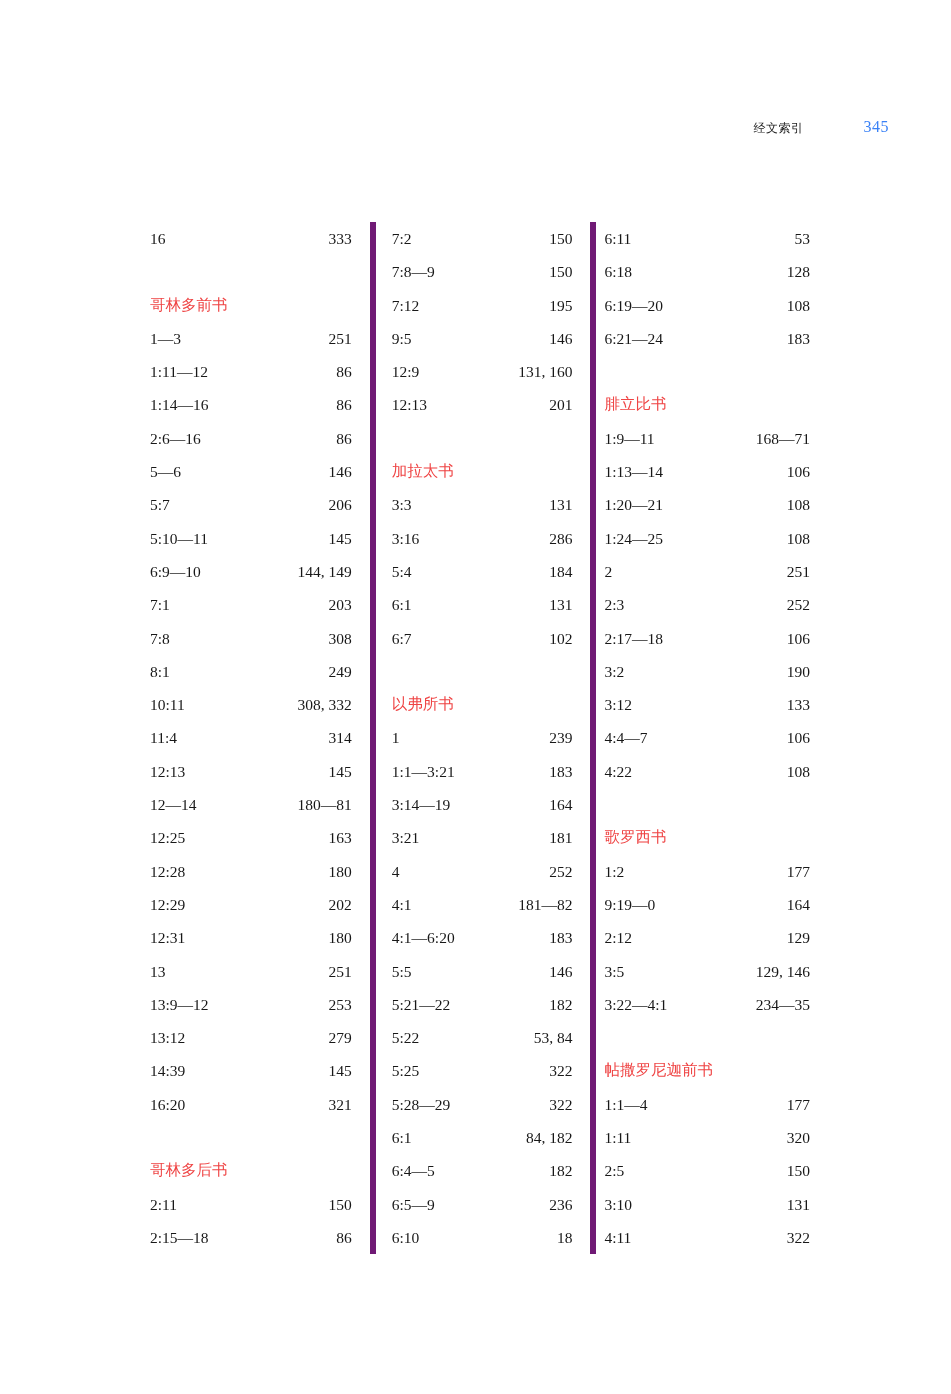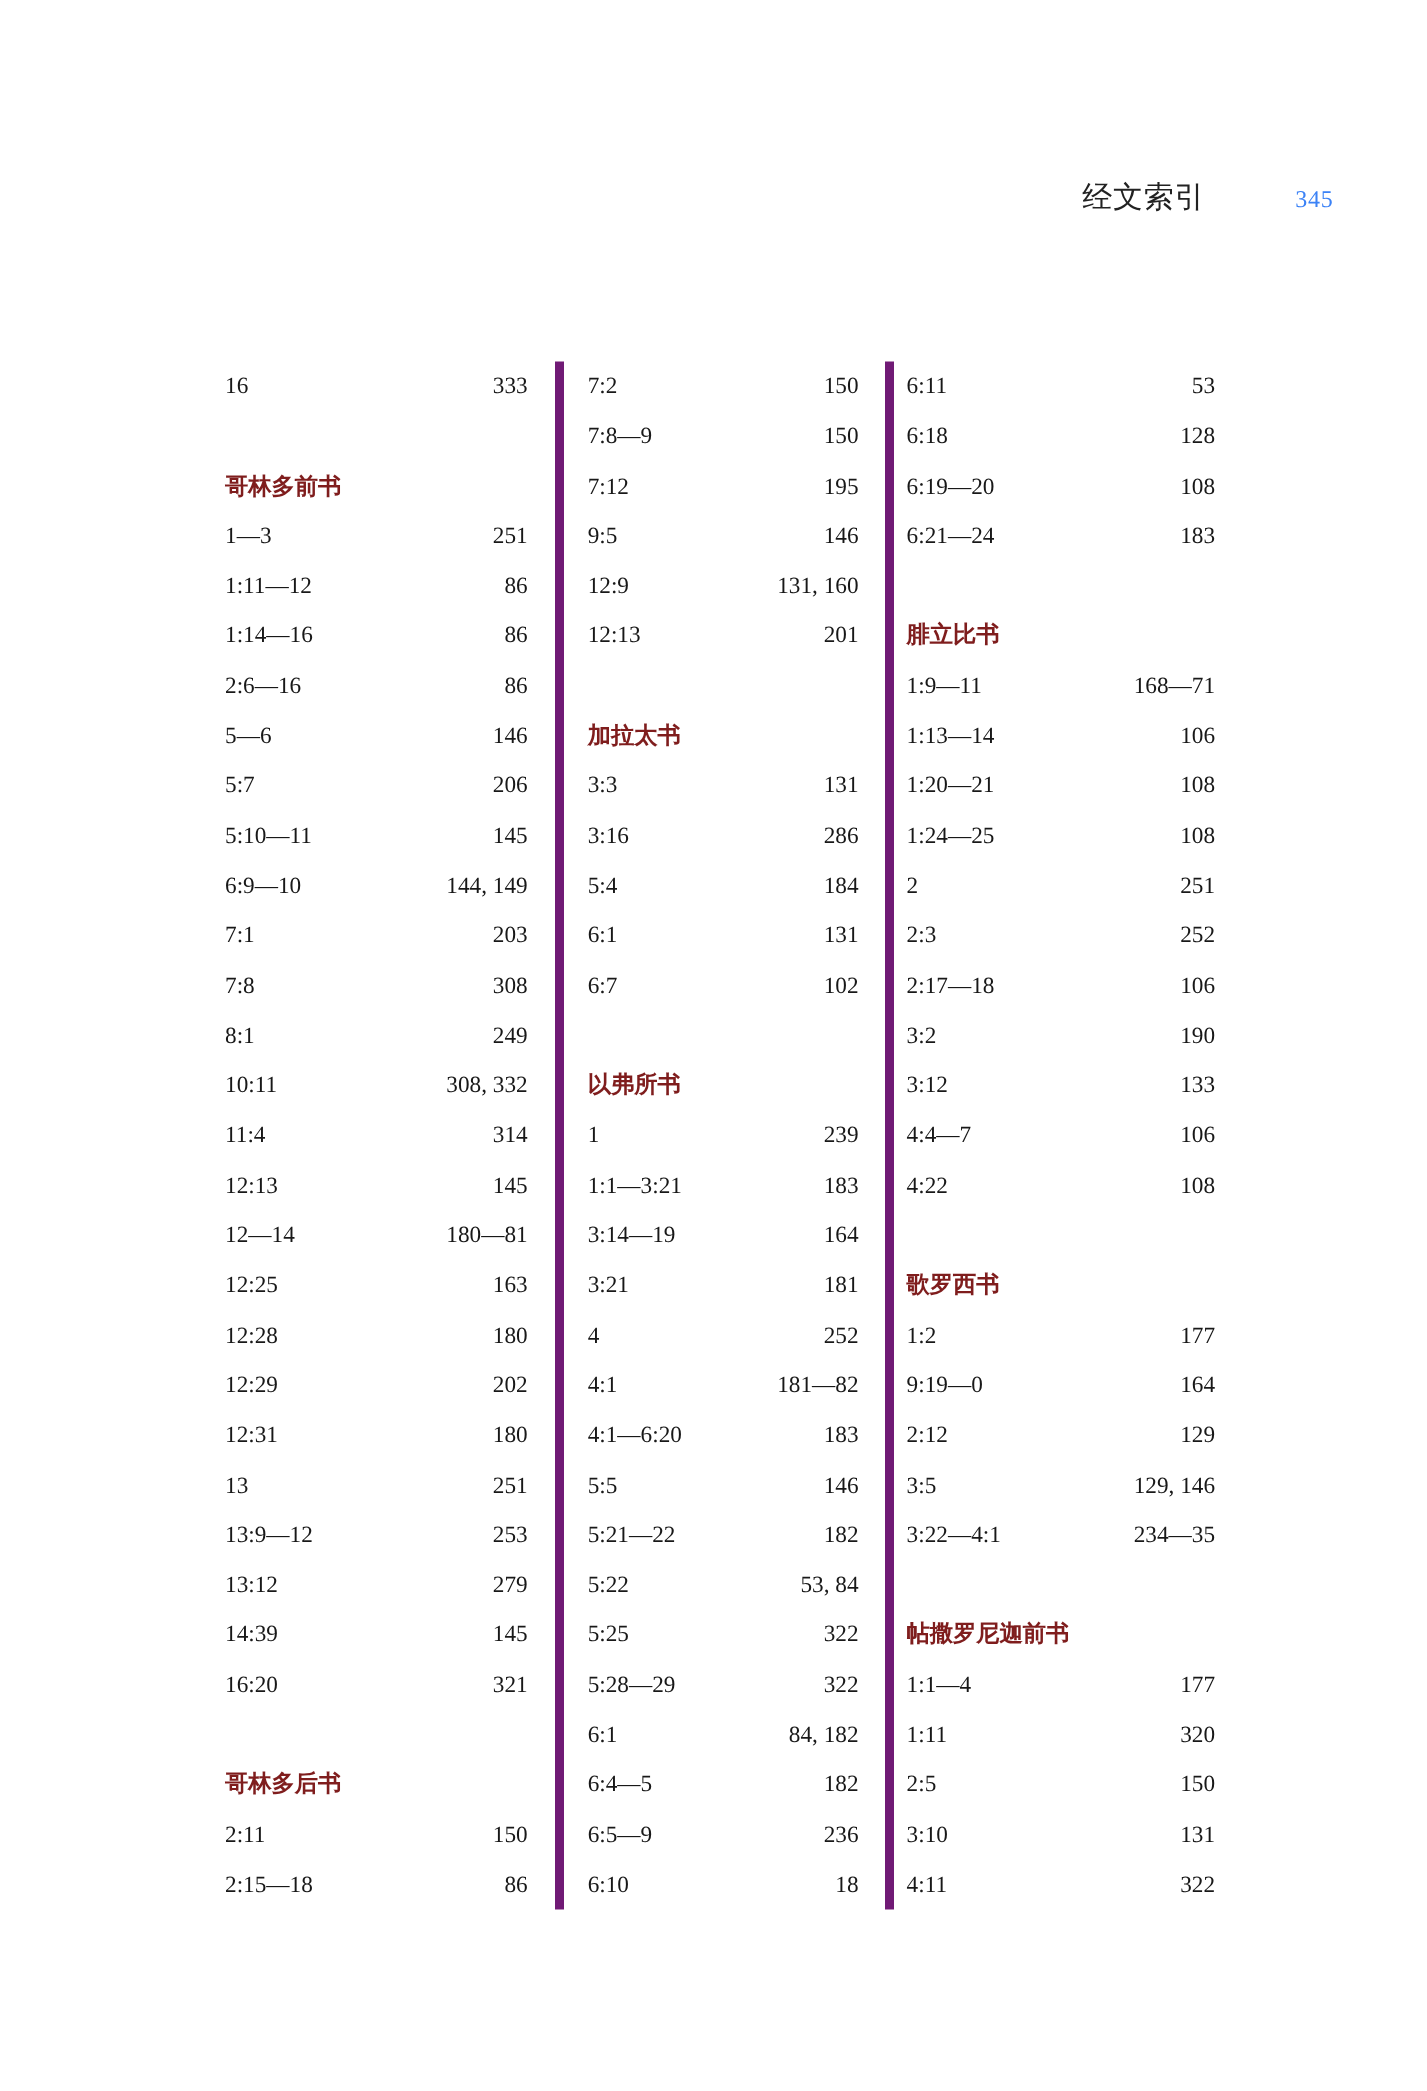--- a/index.html
+++ b/index.html
@@ -25,41 +25,40 @@
     top: 118px;
     right: 62px;
     display: flex;
     align-items: baseline;
     gap: 60px;
     font-size: 15px;
     letter-spacing: 0.5px;
   }
   .running-head .rh-title {
     font-family: "DejaVu Sans", "Liberation Sans", sans-serif;
-    font-size: 20px;
+    font-size: 12px;
     color: #222;
   }
   .running-head .rh-page {
     font-family: "Liberation Serif", serif;
     font-size: 16px;
     color: #3b82f6;
   }
   
   .columns {
     position: absolute;
     top: 222px;
     left: 150px;
     width: 660px;
     display: flex;
     align-items: flex-start;
   }
   .col {
     position: relative;
     box-sizing: border-box;
-    margin-top: 19px;
   }
   .col.c1 { width: 228px; padding-right: 18px; }
   .col.c2 { width: 228px; padding-left: 16px; padding-right: 18px; }
   .col.c3 { width: 228px; padding-left: 8px; }
   .col.c2, .col.c3 {
     border-left: 6px solid #701a75;
   }
   .entry {
     display: flex;
     justify-content: space-between;
@@ -76,22 +75,22 @@
   .entry .pages {
     font-family: "Liberation Serif", "DejaVu Serif", serif;
     color: #181818;
     text-align: right;
   }
   .heading {
     height: 33.3px;
     line-height: 33.3px;
     font-family: "DejaVu Sans", "Liberation Sans", sans-serif;
     font-size: 15.5px;
-    font-weight: bold;
-    color: #7f1d1d;
+    font-weight: normal;
+    color: #ef4444;
     white-space: nowrap;
   }
   .spacer {
     height: 33.3px;
   }
 </style>
 </head>
 <body>
 
 <div class="page">

